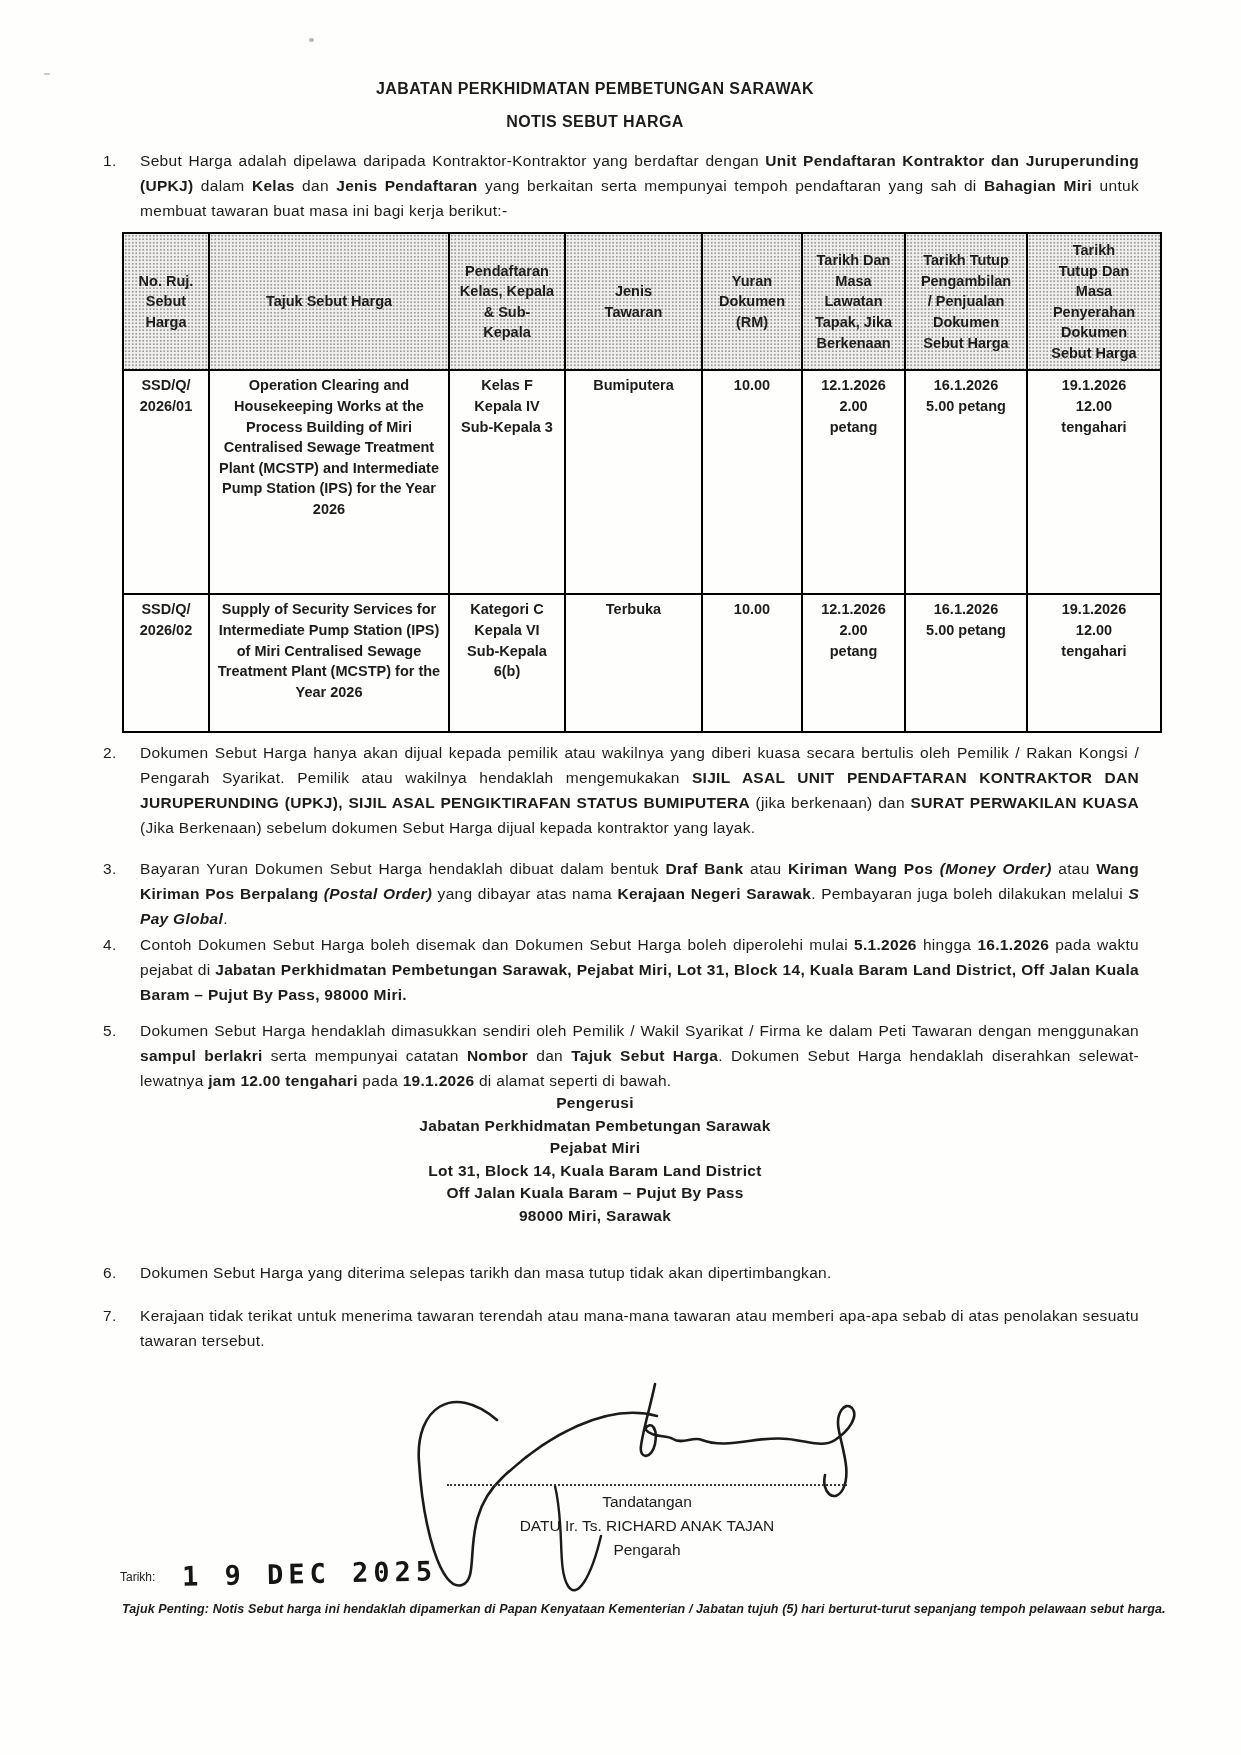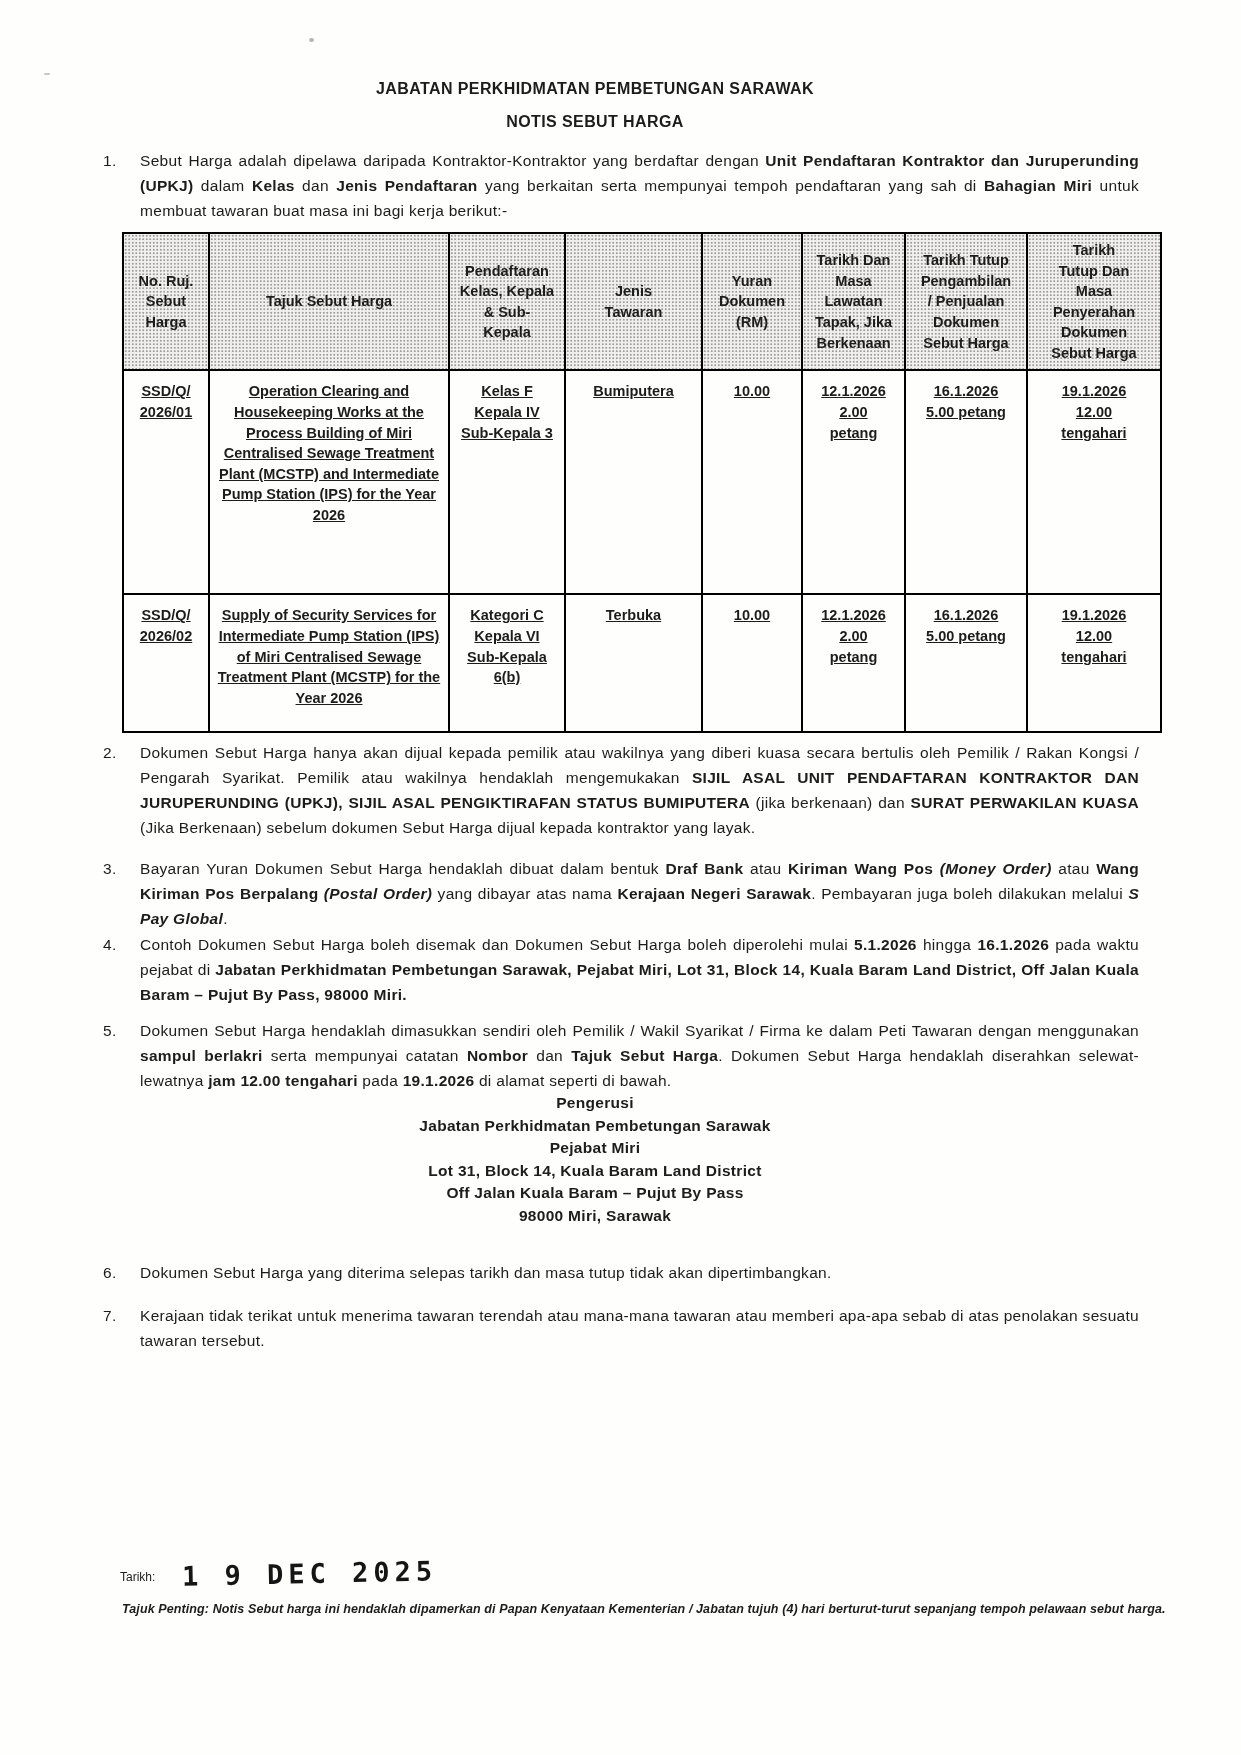--- a/index.html
+++ b/index.html
@@ -38,21 +38,21 @@
     padding:6px 5px;
     overflow:hidden;
   }
   table.quote th{
     vertical-align:middle;
     background-color:#f1f0ee;
     background-image:radial-gradient(#9a9a9a 0.7px, transparent 0.8px);
     background-size:3.5px 3.5px;
     font-weight:bold;
   }
-  table.quote td{vertical-align:top;padding-top:10px;text-decoration:underline;}
+  table.quote td{vertical-align:top;padding-top:4px;}
   .hrow{height:104px;}
   .drow1{height:224px;}
   .drow2{height:138px;}
   .addr{
     position:absolute;left:0;width:1190px;
     text-align:center;font-weight:bold;font-size:15.5px;line-height:22.5px;letter-spacing:0.3px;
   }
   .sig-zone{position:absolute;left:405px;top:1378px;width:480px;height:225px;}
   .sig-svg{position:absolute;left:0;top:0;}
   .dotline{
@@ -208,21 +208,34 @@
   <div class="num-para" style="top:1260px;">
     <div class="num">6.</div>
     <div class="ptext" style="text-align:left;"><span>Dokumen Sebut Harga yang diterima selepas tarikh dan masa tutup tidak akan dipertimbangkan.</span></div>
   </div>
 
   <div class="num-para" style="top:1303px;">
     <div class="num">7.</div>
     <div class="ptext"><span>Kerajaan tidak terikat untuk menerima tawaran terendah atau mana-mana tawaran atau memberi apa-apa sebab di atas penolakan sesuatu tawaran tersebut.</span></div>
   </div>
 
+  <div class="sig-zone">
+    <svg class="sig-svg" width="480" height="225" viewBox="0 0 480 225">
+      <path d="M 92,42 C 48,4 10,30 14,84 C 18,150 36,214 57,207 C 78,200 52,142 97,100 C 141,58 202,24 252,38" fill="none" stroke="#1b1b1b" stroke-width="2.6" stroke-linecap="round"></path>
+      <path d="M 250,6 C 245,30 238,52 236,68 C 234,82 247,81 250,66 C 253,50 246,42 240,51 C 248,61 261,56 268,61 C 277,67 288,58 297,62 C 323,72 353,57 383,61 C 403,63 418,70 430,62 C 444,53 454,38 447,30 C 440,23 430,35 434,53 C 438,73 446,95 438,111 C 430,126 416,115 420,97" fill="none" stroke="#1b1b1b" stroke-width="2.6" stroke-linecap="round"></path>
+      <path d="M 150,108 C 160,150 152,190 163,208 C 172,222 186,200 196,158" fill="none" stroke="#1b1b1b" stroke-width="2.4" stroke-linecap="round"></path>
+    </svg>
+    <div class="dotline"></div>
+    <div class="sig-caption">
+      <div>Tandatangan</div>
+      <div>DATU Ir. Ts. RICHARD ANAK TAJAN</div>
+      <div>Pengarah</div>
+    </div>
+  </div>
 
   <div class="tarikh-row">
     <span class="tarikh-label">Tarikh:</span>
     <span class="date-stamp">1 9 DEC 2025</span>
   </div>
 
-  <div class="footer-note"><span class="b i">Tajuk Penting: </span><span class="b i">Notis Sebut harga ini hendaklah dipamerkan di Papan Kenyataan Kementerian / Jabatan tujuh (4) hari berturut-turut sepanjang tempoh pelawaan sebut harga.</span></div>
+  <div class="footer-note"><span class="b i">Tajuk Penting: </span><span class="b i">Notis Sebut harga ini hendaklah dipamerkan di Papan Kenyataan Kementerian / Jabatan tujuh (5) hari berturut-turut sepanjang tempoh pelawaan sebut harga.</span></div>
 
 </div>
 
 </body></html>

